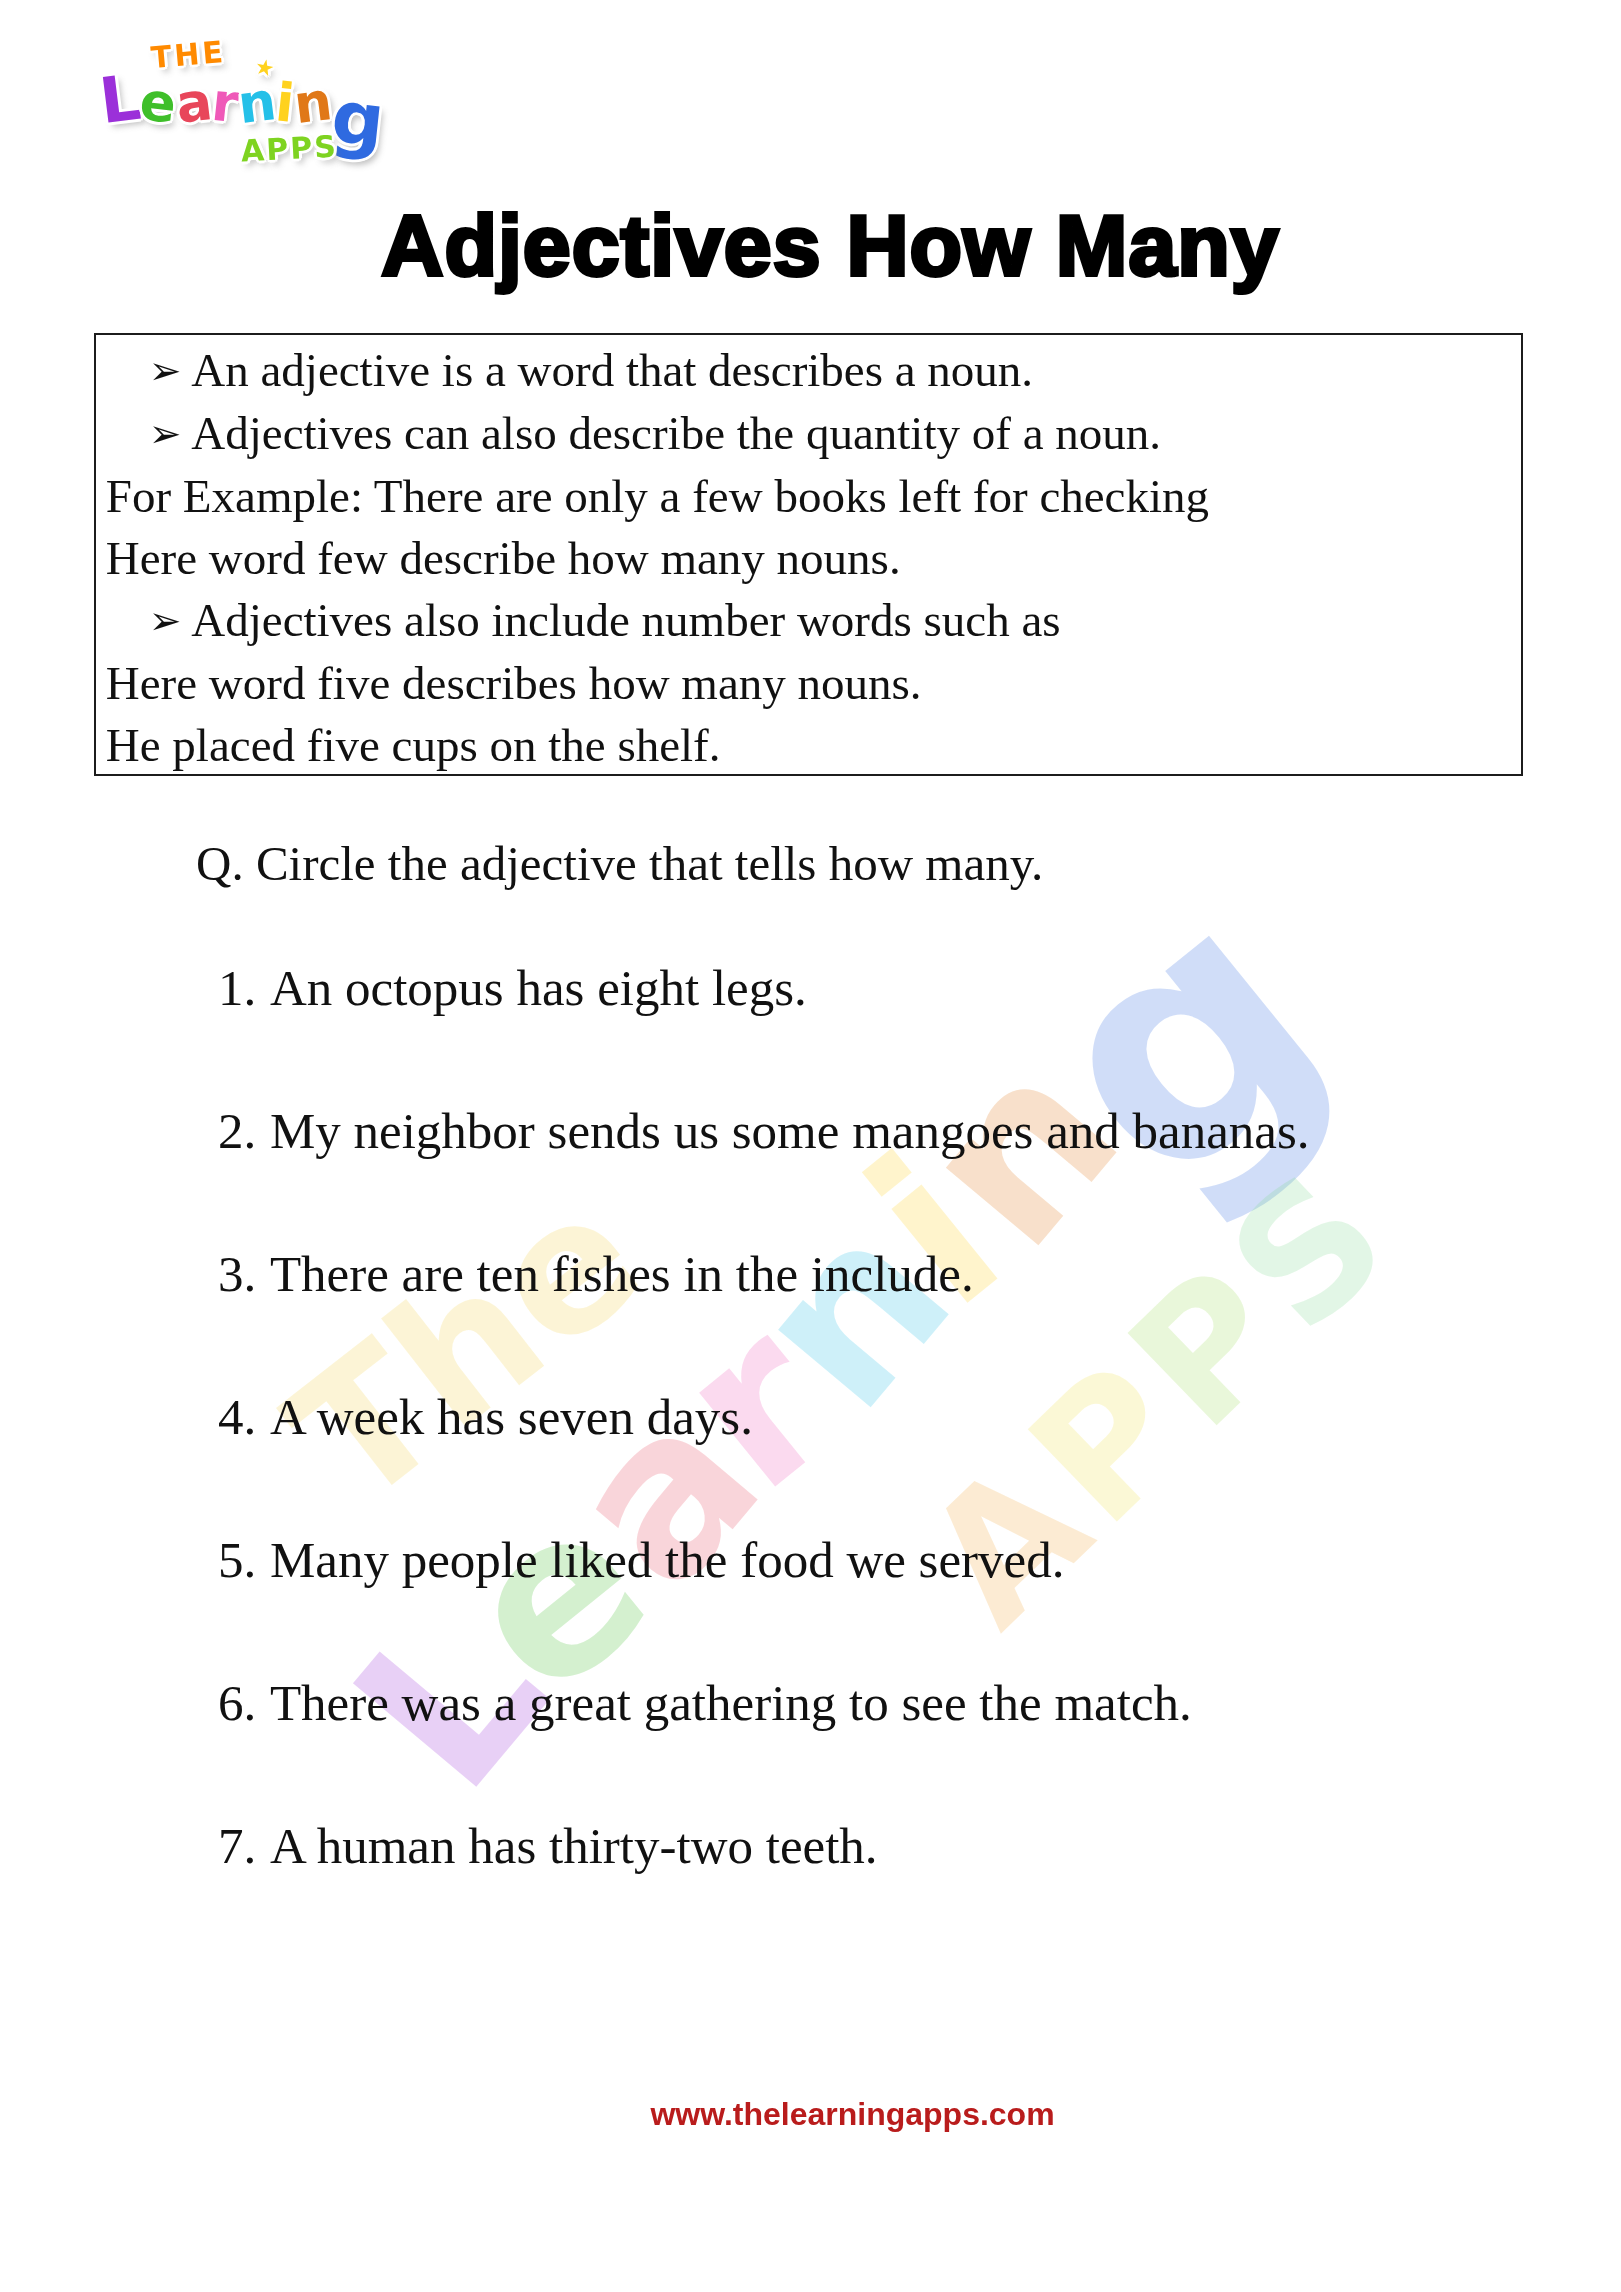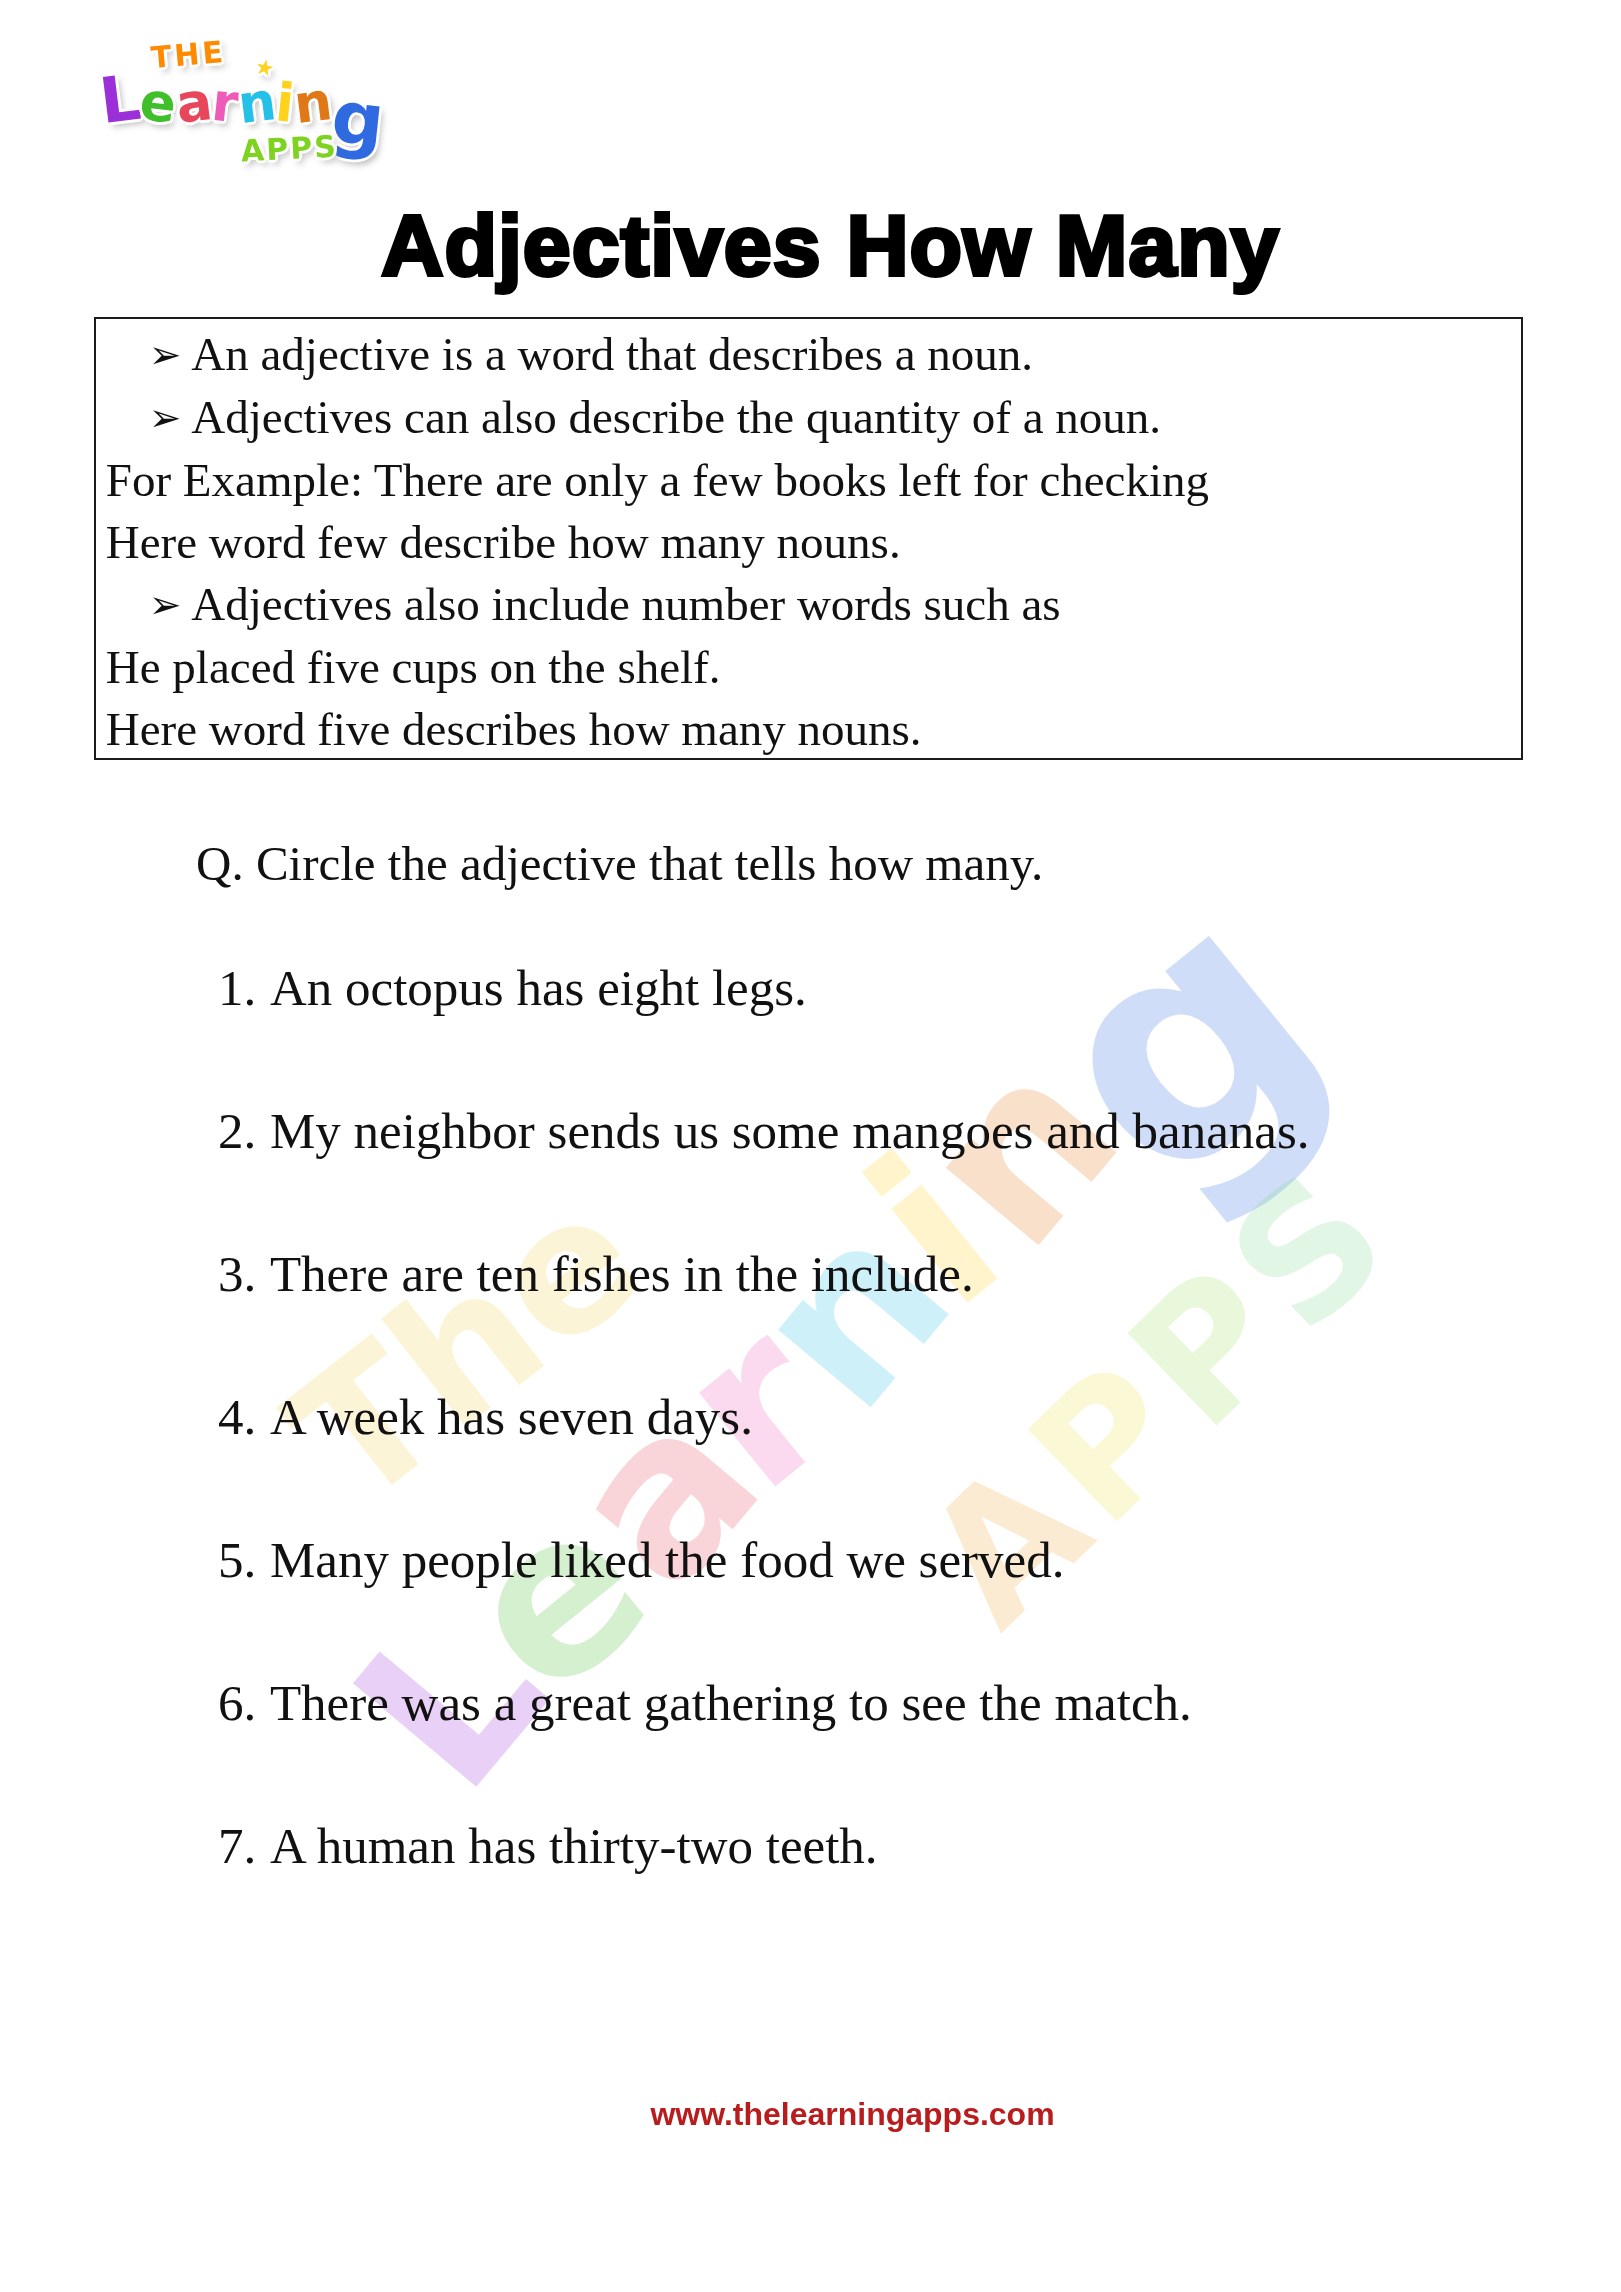--- a/index.html
+++ b/index.html
@@ -75,21 +75,21 @@
     font-size:86px;
     letter-spacing:1px;
     -webkit-text-stroke:3.9px #000;
     color:#000;
     z-index:2;
     margin-left:20px;
   }
 
   
   .info-box {
-    position:absolute; left:94px; top:317px;
+    position:absolute; left:94px; top:333px;
     width:1429px; height:443px;
     box-sizing:border-box;
     border:2px solid #1c1c1c;
     padding:3.9px 9.8px 0 9.8px;
     z-index:2;
   }
   .box-line { font-size:47px; line-height:62px; white-space:nowrap; }
   .box-line .bullet {
     display:none;
     font-family:"DejaVu Sans", sans-serif;
@@ -148,24 +148,24 @@
     <div class="box-line">
     <span>For Example: There are only a few books left for checking</span>
   </div>
     <div class="box-line">
     <span>Here word few describe how many nouns.</span>
   </div>
     <div class="box-line bulleted">
     <span class="bullet">➢</span><span>Adjectives also include number words such as</span>
   </div>
     <div class="box-line">
-    <span>He placed five cups on the shelf.</span>
+    <span>Here word five describes how many nouns.</span>
   </div>
     <div class="box-line">
-    <span>Here word five describes how many nouns.</span>
+    <span>He placed five cups on the shelf.</span>
   </div>
   </div>
 
 <div class="question">Q. Circle the adjective that tells how many.</div>
 
 <div class="items">
     <div class="item">
     <span class="item-number">1.</span><span class="item-text">An octopus has eight legs.</span>
   </div>
     <div class="item">

